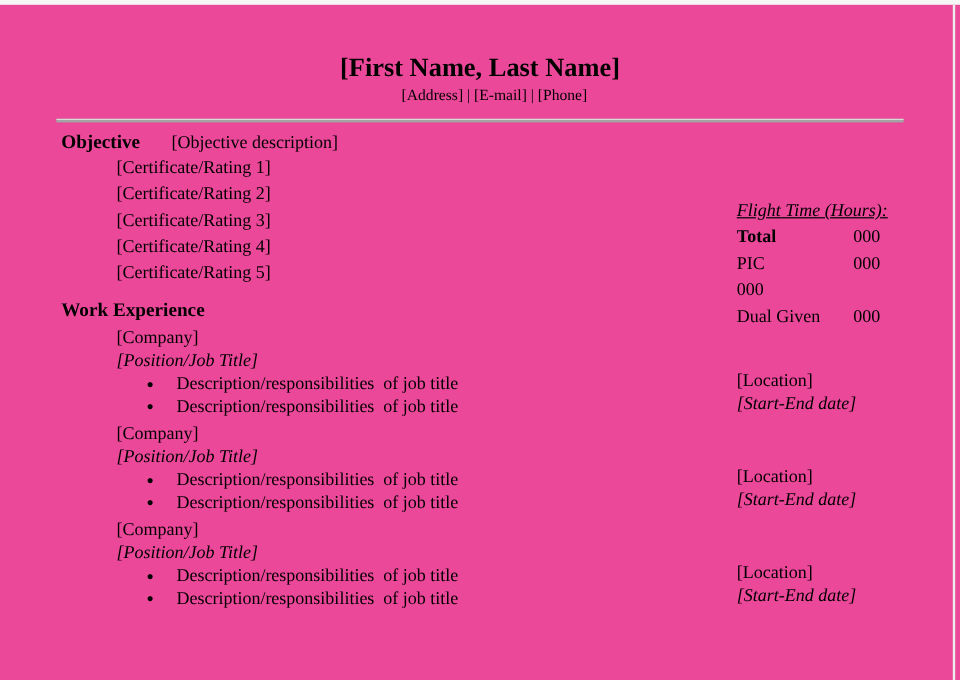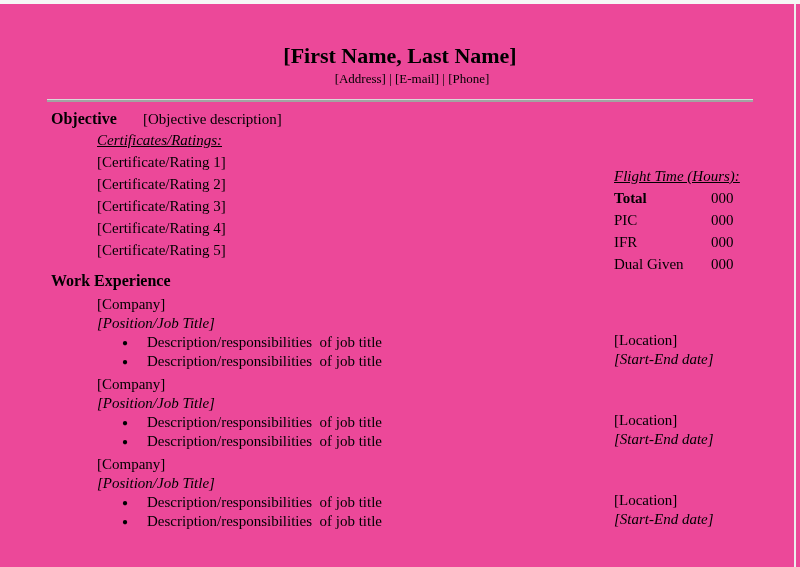--- a/index.html
+++ b/index.html
@@ -59,39 +59,37 @@
 
   <div class="content">
 
     <div class="objective-row">
       <span class="obj-label">Objective</span><span>[Objective description]</span>
     </div>
 
 
     <div class="flight-section">
       <div class="indent">
-        <div class="col-head">Certificates/Ratings:</div>
         <div class="cert-item">[Certificate/Rating 1]</div>
         <div class="cert-item">[Certificate/Rating 2]</div>
         <div class="cert-item">[Certificate/Rating 3]</div>
         <div class="cert-item">[Certificate/Rating 4]</div>
         <div class="cert-item">[Certificate/Rating 5]</div>
       </div>
       <div class="right-col">
         <div class="col-head">Flight Time (Hours):</div>
         <div class="ft-row">
           <span class="ft-label bold">Total</span>
           <span class="ft-value">000</span>
         </div>
         <div class="ft-row">
           <span class="ft-label">PIC</span>
           <span class="ft-value">000</span>
         </div>
         <div class="ft-row">
-          <span class="ft-label">IFR</span>
           <span class="ft-value">000</span>
         </div>
         <div class="ft-row">
           <span class="ft-label">Dual Given</span>
           <span class="ft-value">000</span>
         </div>
       </div>
     </div>
 
     <h2 class="section-heading work">Work Experience</h2>

